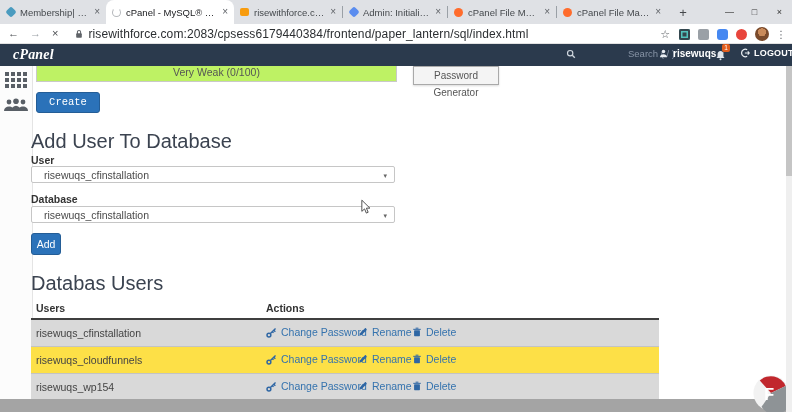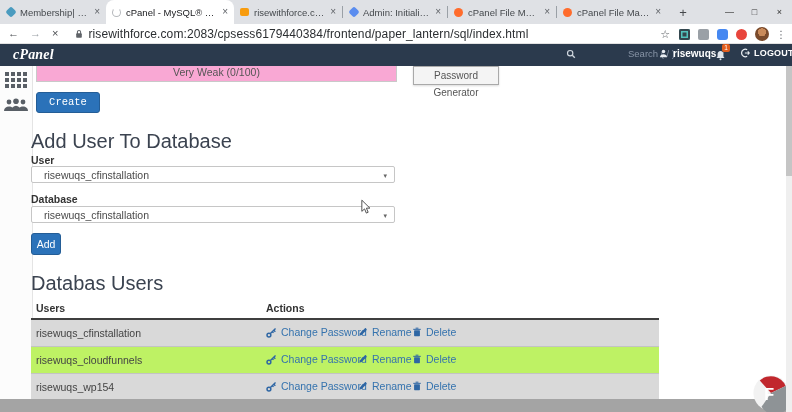--- a/index.html
+++ b/index.html
@@ -55,42 +55,42 @@
   .hbell .badge{position:absolute;left:7px;top:-3px;background:#e25d1d;color:#fff;font-size:6.5px;
                 min-width:8px;height:8px;border-radius:2px;text-align:center;line-height:8px;}
   .hlogout{position:absolute;left:740px;top:4px;display:flex;align-items:center;cursor:pointer;}
   .hlogout .lb{font-size:9px;color:#fff;font-weight:bold;margin-left:4px;letter-spacing:.2px;}
 
   
   .sidebar{position:absolute;left:0;top:66px;width:33px;height:333px;background:#fcfcfc;border-right:1px solid #e4e4e4;box-sizing:border-box;}
   .sb-icon{position:absolute;left:5px;cursor:pointer;}
 
   
-  .strengthbox{position:absolute;left:36px;top:58px;width:359px;height:22px;background:#f9a8d4;border:1px solid #c9c9c9;
+  .strengthbox{position:absolute;left:36px;top:58px;width:359px;height:22px;background:#bef264;border:1px solid #c9c9c9;
                font-size:10.5px;color:#555;text-align:center;line-height:26px;}
   .pwgen{position:absolute;left:413px;top:66px;width:84px;height:17px;background:#f4f4f4;border:1px solid #a9a9a9;
          font-size:10px;color:#555;text-align:center;line-height:17px;cursor:pointer;box-shadow:0 1px 2px rgba(0,0,0,.15);}
   .btn{background:#2b72b9;border:1px solid #245d96;border-radius:3px;color:#fff;cursor:pointer;
        font-size:10.5px;text-align:center;font-family:"Liberation Sans",sans-serif;}
   .createuser{position:absolute;left:36px;top:92px;width:62px;height:19px;line-height:19px;font-family:Liberation Mono, monospace;}
   .h2{position:absolute;left:31px;font-size:20px;color:#3b4350;font-weight:400;}
   .flabel{position:absolute;left:31px;font-size:10.5px;font-weight:bold;color:#333;}
   .fselect{position:absolute;left:31px;width:364px;height:17px;background:#fff;border:1px solid #c6c6c6;border-radius:2px;
            font-size:10.5px;color:#4a4a4a;line-height:17px;padding-left:12px;box-sizing:border-box;cursor:pointer;}
   .fselect .scar{position:absolute;right:7px;top:0;font-size:7px;color:#666;line-height:17px;}
   .addbtn{position:absolute;left:31px;top:233px;width:28px;height:20px;line-height:20px;}
 
   
   .utable{position:absolute;left:31px;top:299px;width:628px;}
   .thead{position:relative;height:19px;border-bottom:2px solid #3f3f3f;font-size:10.5px;font-weight:bold;color:#333;}
   .thead .c1{position:absolute;left:5px;top:3px;}
   .thead .c2{position:absolute;left:235px;top:3px;}
   .trow{position:relative;height:26px;border-bottom:1px solid #c3c3c3;font-size:10.5px;color:#444;}
   .trow.odd{background:#d9d9d9;}
-  .trow.even{background:#bef264;}
+  .trow.even{background:#fde047;}
   .trow .uname{position:absolute;left:5px;top:7px;}
   .alink{position:absolute;top:6px;display:flex;align-items:center;color:#3573ae;font-size:10.5px;cursor:pointer;}
   .alink svg{margin-right:4px;}
   .a-change{left:235px;}
   .a-rename{left:327px;}
   .a-delete{left:381px;}
 
   .bottomstrip{position:absolute;left:0;top:399px;width:792px;height:13px;background:#a4a4a4;}
   .watermark{position:absolute;right:2px;bottom:0px;width:38px;height:38px;}
 

